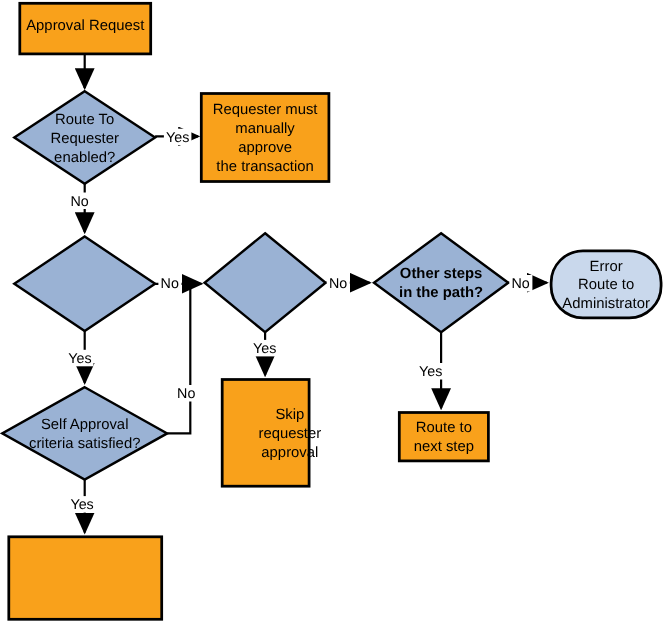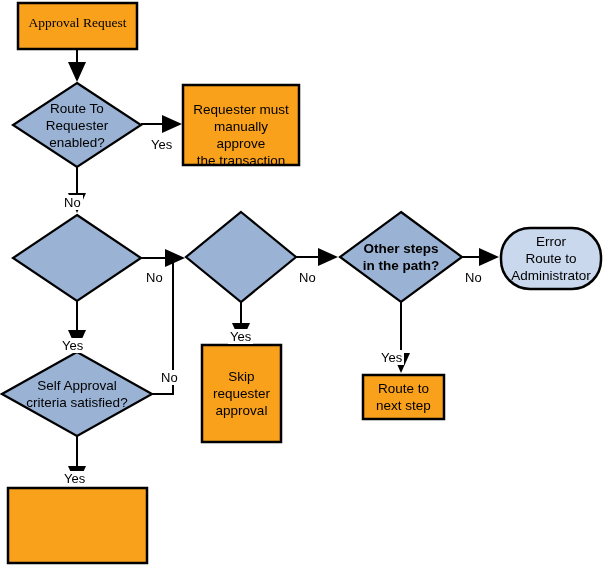--- a/index.html
+++ b/index.html
@@ -29,21 +29,20 @@
     color: #000;
     pointer-events: none;
   }
   .edge-label {
     position: absolute;
     background: #fff;
     font-size: 13px;
     line-height: 15px;
     padding: 0 2px;
     color: #000;
-    margin-top: 20px;
   }
 </style>
 </head>
 <body>
 
 <div id="stage">
 
   <svg id="flow-svg" width="607" height="565" viewBox="0 0 607 565">
     <defs>
       <marker id="arrow" viewBox="0 0 10 9" refX="9" refY="4.5" markerWidth="10" markerHeight="9" orient="auto">
@@ -71,41 +70,41 @@
 
     <polygon class="shape-diamond" points="77,83 141,125 77,167 13,125" fill="#9AB2D4"></polygon>
     <polygon class="shape-diamond" points="77,215 141,258 77,301 13,258" fill="#9AB2D4"></polygon>
     <polygon class="shape-diamond" points="241,212 296,257 241,302 186,257" fill="#9AB2D4"></polygon>
     <polygon class="shape-diamond" points="401,212 462,257 401,302 340,257" fill="#9AB2D4"></polygon>
     <polygon class="shape-diamond" points="77,352 152,394 77,436 2,394" fill="#9AB2D4"></polygon>
 
     <rect class="shape-terminator" x="501" y="228" width="100" height="61" rx="29" ry="29" fill="#C9D8EC"></rect>
   </svg>
 
-  <div class="node-text" style="left:18px; top:3px; width:119px; height:38px;font-family:Liberation Serif, serif;">Approval Request</div>
+  <div class="node-text" style="left:18px; top:3px; width:119px; height:38px;">Approval Request</div>
 
   <div class="node-text" style="left:13px; top:83px; width:128px; height:84px;">Route To
 Requester
 enabled?</div>
 
-  <div class="node-text" style="left:183px; top:85px; width:116px; height:80px;margin-top:10px;">Requester must
+  <div class="node-text" style="left:183px; top:85px; width:116px; height:80px;">Requester must
 manually
 approve
 the transaction</div>
 
 
 
   <div class="node-text" style="left:340px; top:212px; width:122px; height:90px;font-weight:bold;">Other steps
 in the path?</div>
 
   <div class="node-text" style="left:501px; top:228px; width:100px; height:61px;text-align:center;">Error
 Route to
 Administrator</div>
 
-  <div class="node-text" style="left:202px; top:345px; width:79px; height:97px;">Skip
+  <div class="node-text" style="left:202px; top:345px; width:79px; height:97px;padding-left:22px;">Skip
 requester
 approval</div>
 
   <div class="node-text" style="left:363px; top:375px; width:81px; height:44px;">Route to
 next step</div>
 
   <div class="node-text" style="left:2px; top:352px; width:150px; height:84px;">Self Approval
 criteria satisfied?</div>
 
 

